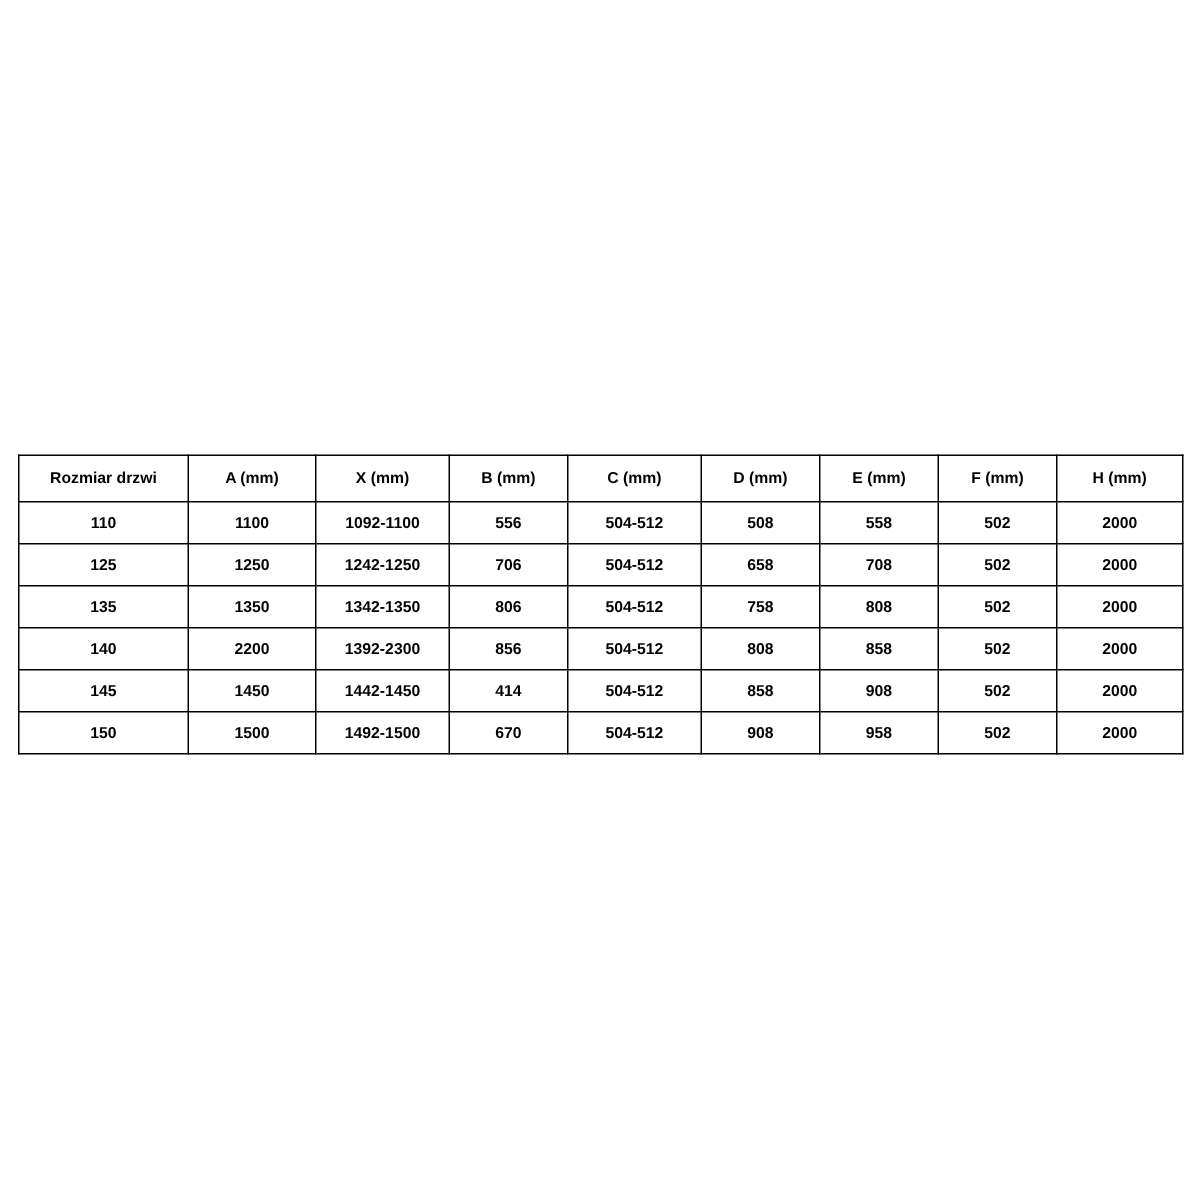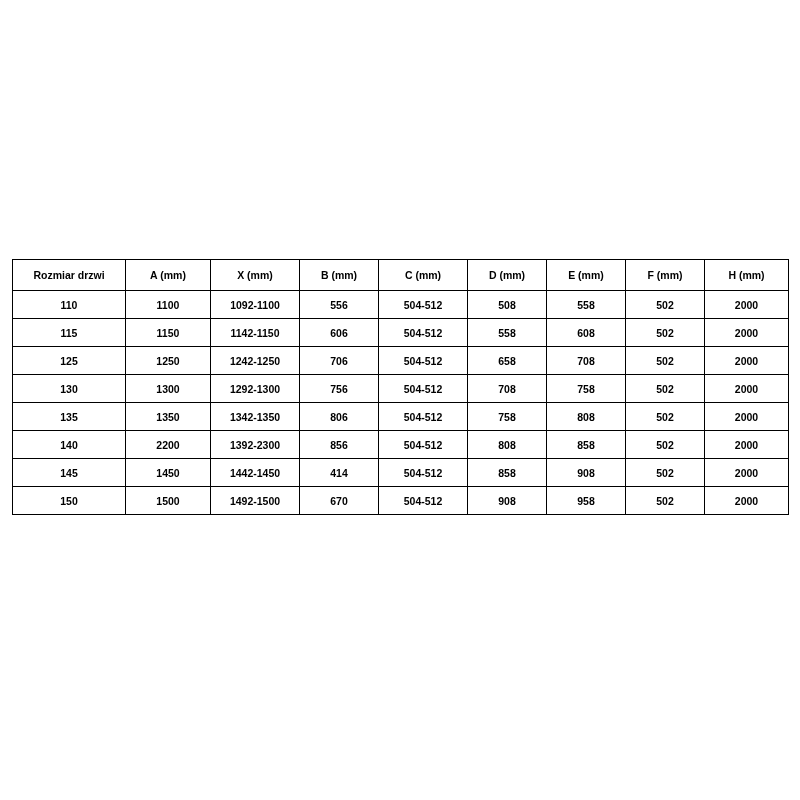--- a/index.html
+++ b/index.html
@@ -18,20 +18,21 @@
   #spec-table-wrap {
     position: absolute;
     left: 12px;
     top: 259px;
     width: 776px;
   }
   table.spec-table {
     border-collapse: collapse;
     width: 776px;
     table-layout: fixed;
+    margin-top: 44px;
   }
   table.spec-table th,
   table.spec-table td {
     border: 1px solid #000000;
     height: 27px;
     text-align: center;
     vertical-align: middle;
     font-size: 10.5px;
     padding: 0 2px;
     white-space: nowrap;
@@ -89,49 +90,27 @@
         <td>1100</td>
         <td>1092-1100</td>
         <td>556</td>
         <td>504-512</td>
         <td>508</td>
         <td>558</td>
         <td>502</td>
         <td>2000</td>
       </tr>
       <tr>
-        <td>115</td>
-        <td>1150</td>
-        <td>1142-1150</td>
-        <td>606</td>
-        <td>504-512</td>
-        <td>558</td>
-        <td>608</td>
-        <td>502</td>
-        <td>2000</td>
-      </tr>
-      <tr>
         <td>125</td>
         <td>1250</td>
         <td>1242-1250</td>
         <td>706</td>
         <td>504-512</td>
         <td>658</td>
         <td>708</td>
-        <td>502</td>
-        <td>2000</td>
-      </tr>
-      <tr>
-        <td>130</td>
-        <td>1300</td>
-        <td>1292-1300</td>
-        <td>756</td>
-        <td>504-512</td>
-        <td>708</td>
-        <td>758</td>
         <td>502</td>
         <td>2000</td>
       </tr>
       <tr>
         <td>135</td>
         <td>1350</td>
         <td>1342-1350</td>
         <td>806</td>
         <td>504-512</td>
         <td>758</td>

